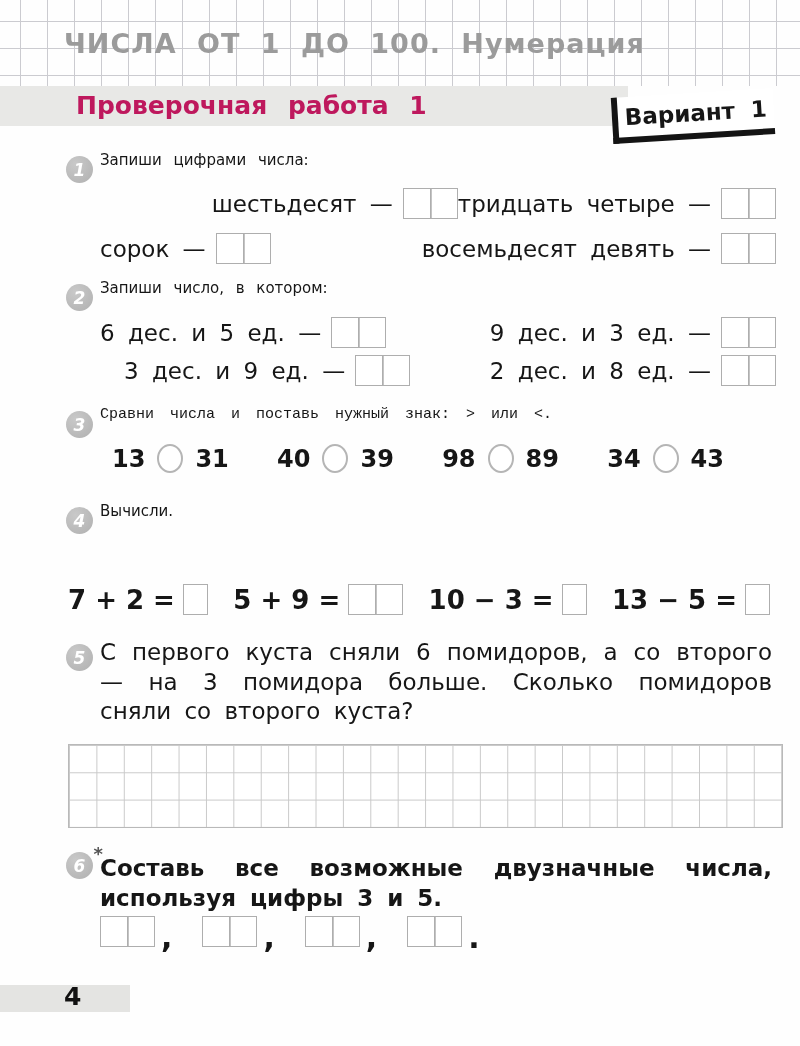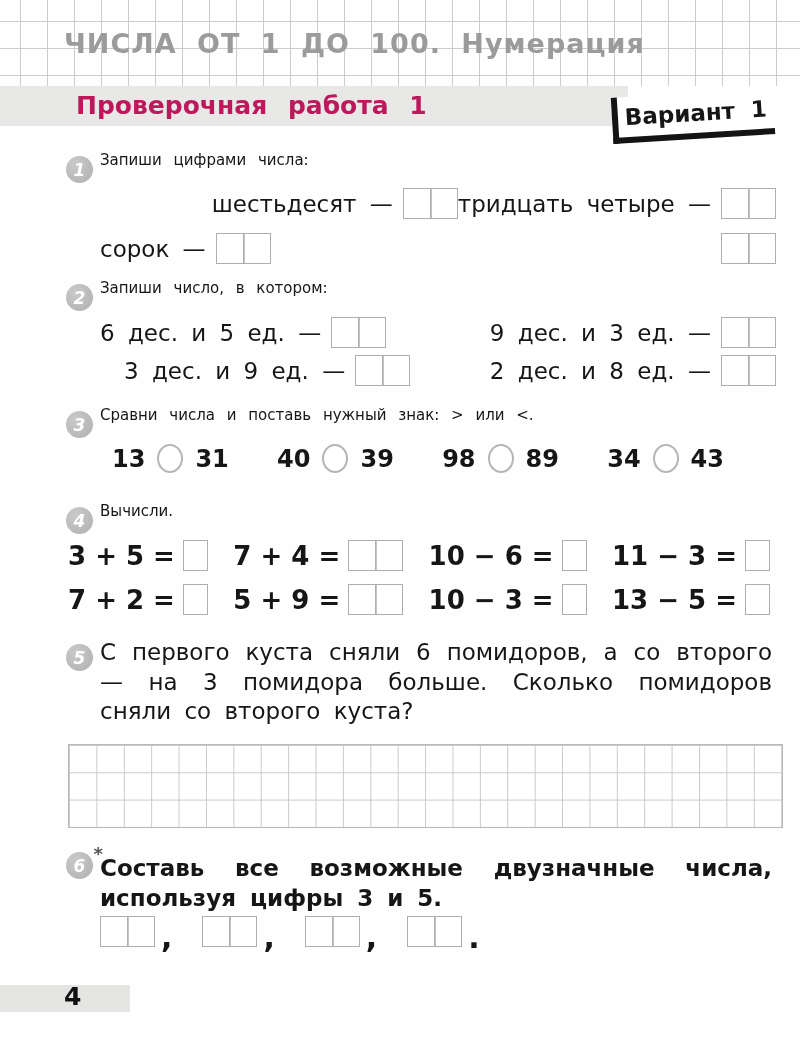--- a/index.html
+++ b/index.html
@@ -154,20 +154,21 @@
   </div>
   <div class="two-col" style="top:226px;margin-top:7px;">
     <span class="item">
       <span>сорок —</span>
       <span class="box2">
           <span class="cell"></span>
           <span class="cell"></span>
         </span>
     </span>
     <span class="item">
+      <span>восемьдесят девять —</span>
       <span class="box2">
           <span class="cell"></span>
           <span class="cell"></span>
         </span>
     </span>
   </div>
 
   <div class="badge" style="left:66px;top:284px;">
     <span>2</span>
   </div>
@@ -201,21 +202,21 @@
       <span class="box2">
           <span class="cell"></span>
           <span class="cell"></span>
         </span>
     </span>
   </div>
 
   <div class="badge" style="left:66px;top:411px;">
     <span>3</span>
   </div>
-  <div class="prompt" style="top:406px;">Сравни числа и поставь нужный знак: &gt; или &lt;.</div>
+  <div class="prompt" style="top:406px;font-family:Liberation Mono, monospace;">Сравни числа и поставь нужный знак: &gt; или &lt;.</div>
   <div class="cmp-row" style="top:444px;">
     <span class="cmp">
       <span>13</span>
       <span class="circle"></span>
       <span>31</span>
     </span>
     <span class="cmp">
       <span>40</span>
       <span class="circle"></span>
       <span>39</span>
@@ -229,41 +230,20 @@
       <span>34</span>
       <span class="circle"></span>
       <span>43</span>
     </span>
   </div>
 
   <div class="badge" style="left:66px;top:507px;">
     <span>4</span>
   </div>
   <div class="prompt" style="top:502px;">Вычисли.</div>
-  <div class="eq-row" style="top:540px;">
-    <span class="eq">
-      <span>3 + 5 =</span>
-      <span class="box1"></span>
-    </span>
-    <span class="eq">
-      <span>7 + 4 =</span>
-      <span class="box2">
-          <span class="cell"></span>
-          <span class="cell"></span>
-        </span>
-    </span>
-    <span class="eq">
-      <span>10 − 6 =</span>
-      <span class="box1"></span>
-    </span>
-    <span class="eq">
-      <span>11 − 3 =</span>
-      <span class="box1"></span>
-    </span>
-  </div>
   <div class="eq-row" style="top:584px;">
     <span class="eq">
       <span>7 + 2 =</span>
       <span class="box1"></span>
     </span>
     <span class="eq">
       <span>5 + 9 =</span>
       <span class="box2">
           <span class="cell"></span>
           <span class="cell"></span>

